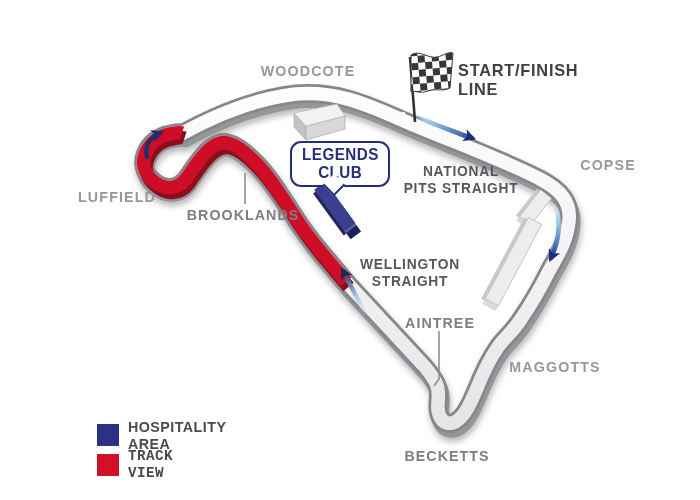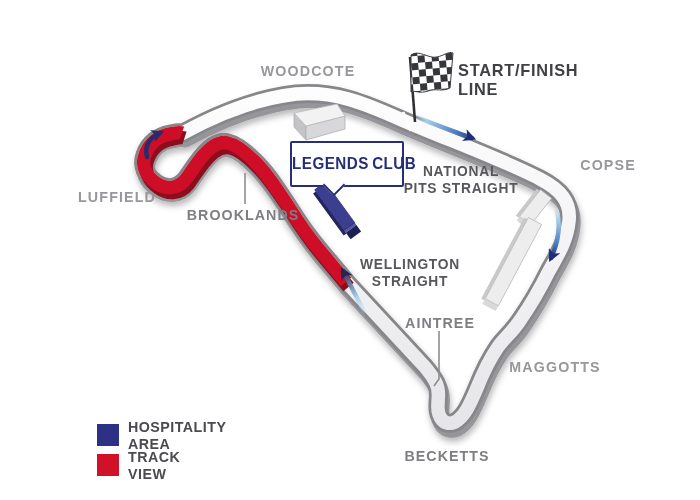--- a/index.html
+++ b/index.html
@@ -7,31 +7,31 @@
          font-family:"Liberation Sans", sans-serif;}
   .stage svg{position:absolute;left:0;top:0;}
   .lbl{position:absolute;font-weight:700;white-space:nowrap;
        transform:translate(-50%,-50%) scaleX(.95);}
   .corner{font-size:15px;letter-spacing:1.2px;color:#97989b;}
   .corner-mid{font-size:15px;letter-spacing:1.1px;color:#7e7f82;}
   .straight{font-size:14.5px;letter-spacing:.8px;color:#56575b;line-height:17px;text-align:center;}
   .sfl{position:absolute;left:458px;top:61px;transform:scaleX(.96);transform-origin:left top;
        font-size:17px;font-weight:700;letter-spacing:.8px;color:#3f4043;line-height:19px;}
   .callout{position:absolute;left:290px;top:141px;width:96px;height:42px;background:#fff;
-           border:2.5px solid #272e78;border-radius:2px;z-index:30;
-           display:flex;flex-direction:row;align-items:center;justify-content:center;padding-left:14px;}
+           border:2.5px solid #272e78;border-radius:11px;z-index:30;
+           display:flex;flex-direction:column;align-items:center;justify-content:center;}
   .callout .cl{font-size:16px;font-weight:700;letter-spacing:.5px;color:#272e78;
                line-height:18px;transform:scaleX(.95);}
   .callout-tail{position:absolute;left:326px;top:177px;width:14px;height:14px;background:#fff;
                 border-right:2.5px solid #272e78;border-bottom:2.5px solid #272e78;
                 transform:rotate(45deg);z-index:31;}
   .legend{position:absolute;left:97px;top:418px;z-index:20;}
   .legend-row{position:absolute;left:0;display:flex;align-items:center;}
   .legend-row.r1{top:0;align-items:center;}
-  .legend-row.r2{top:30px;}
+  .legend-row.r2{top:30px;font-family:Liberation Mono, monospace;}
   .swatch{width:22px;height:22px;flex:0 0 22px;}
   .legend-text{margin-left:9px;font-size:15px;font-weight:700;letter-spacing:.5px;
                color:#4a4b4e;transform:scaleX(.95);transform-origin:left center;}
   .labels{position:absolute;left:0;top:0;width:580px;height:500px;z-index:10;pointer-events:none;}
 </style>
 </head>
 <body>
 
 <div class="stage">
 

